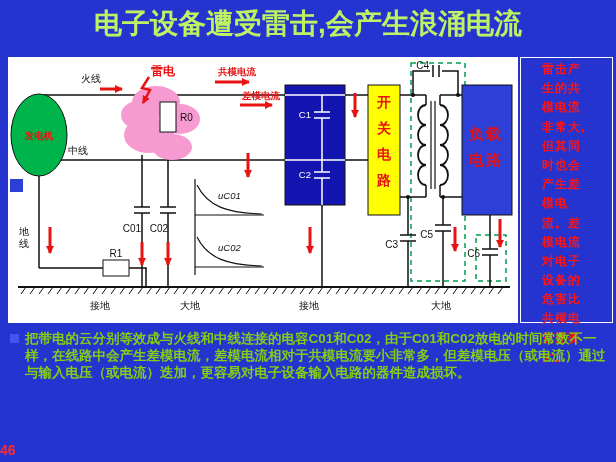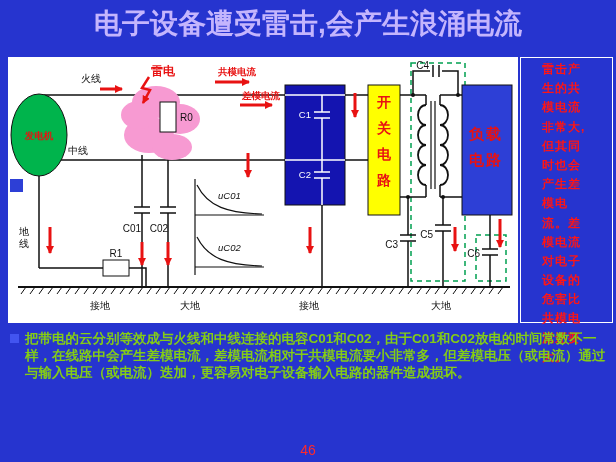--- a/index.html
+++ b/index.html
@@ -1,24 +1,24 @@
 <!DOCTYPE html>
 <html><head>
 <meta charset="utf-8">
 <style>
   html,body{margin:0;padding:0}
   body{width:616px;height:462px;background:#2634cf;font-family:"Liberation Sans",sans-serif;position:relative;overflow:hidden}
-  .title{position:absolute;top:5px;left:0;width:616px;text-align:center;font-size:28px;font-weight:bold;color:#c4b5fd}
+  .title{position:absolute;top:5px;left:0;width:616px;text-align:center;font-size:28px;font-weight:bold;color:#bef264}
   .diagram{position:absolute;left:8px;top:57px;width:510px;height:266px;background:#ffffff}
   .side-panel{position:absolute;left:520px;top:57px;width:93px;height:266px;border:1px solid #ffffff;box-sizing:border-box;color:#ff1515;font-weight:bold;font-size:12px;line-height:1.6;padding:2px 21px;letter-spacing:1px}
   .bullets{position:absolute;left:10px;top:330px;width:600px}
   .bullet{display:flex;align-items:flex-start;margin-bottom:5px}
   .marker{flex:0 0 auto;width:9px;height:9px;background:#4254f0;margin:4px 6px 0 0}
   .btext{color:#84cc16;font-size:13.5px;font-weight:bold;line-height:1.26}
-  .page-num{position:absolute;left:0;bottom:4px;width:616px;text-align:center;color:#ff2a2a;font-weight:normal;font-size:14px}
+  .page-num{position:absolute;left:0;bottom:4px;width:616px;color:#ff2a2a;font-weight:bold;font-size:14px}
   svg text{font-family:"Liberation Sans",sans-serif}
   .blk{font-size:10px;fill:#111;text-anchor:middle}
   .redl{font-size:9.5px;fill:#e81212;font-weight:bold;text-anchor:middle}
   .big{font-size:12px}
   .boxtext{font-size:14px;fill:#e81212;font-weight:bold;text-anchor:middle}
   .loadtext{font-size:15px;fill:#e81212;font-weight:bold;text-anchor:middle;letter-spacing:2px}
   .whitel{font-size:9.5px;fill:#ffffff;text-anchor:end}
   .glabel{font-size:9.5px;fill:#111;font-style:italic;text-anchor:start}
   .gdash{fill:none;stroke:#00a050;stroke-width:1.5;stroke-dasharray:5 4}
 </style>

